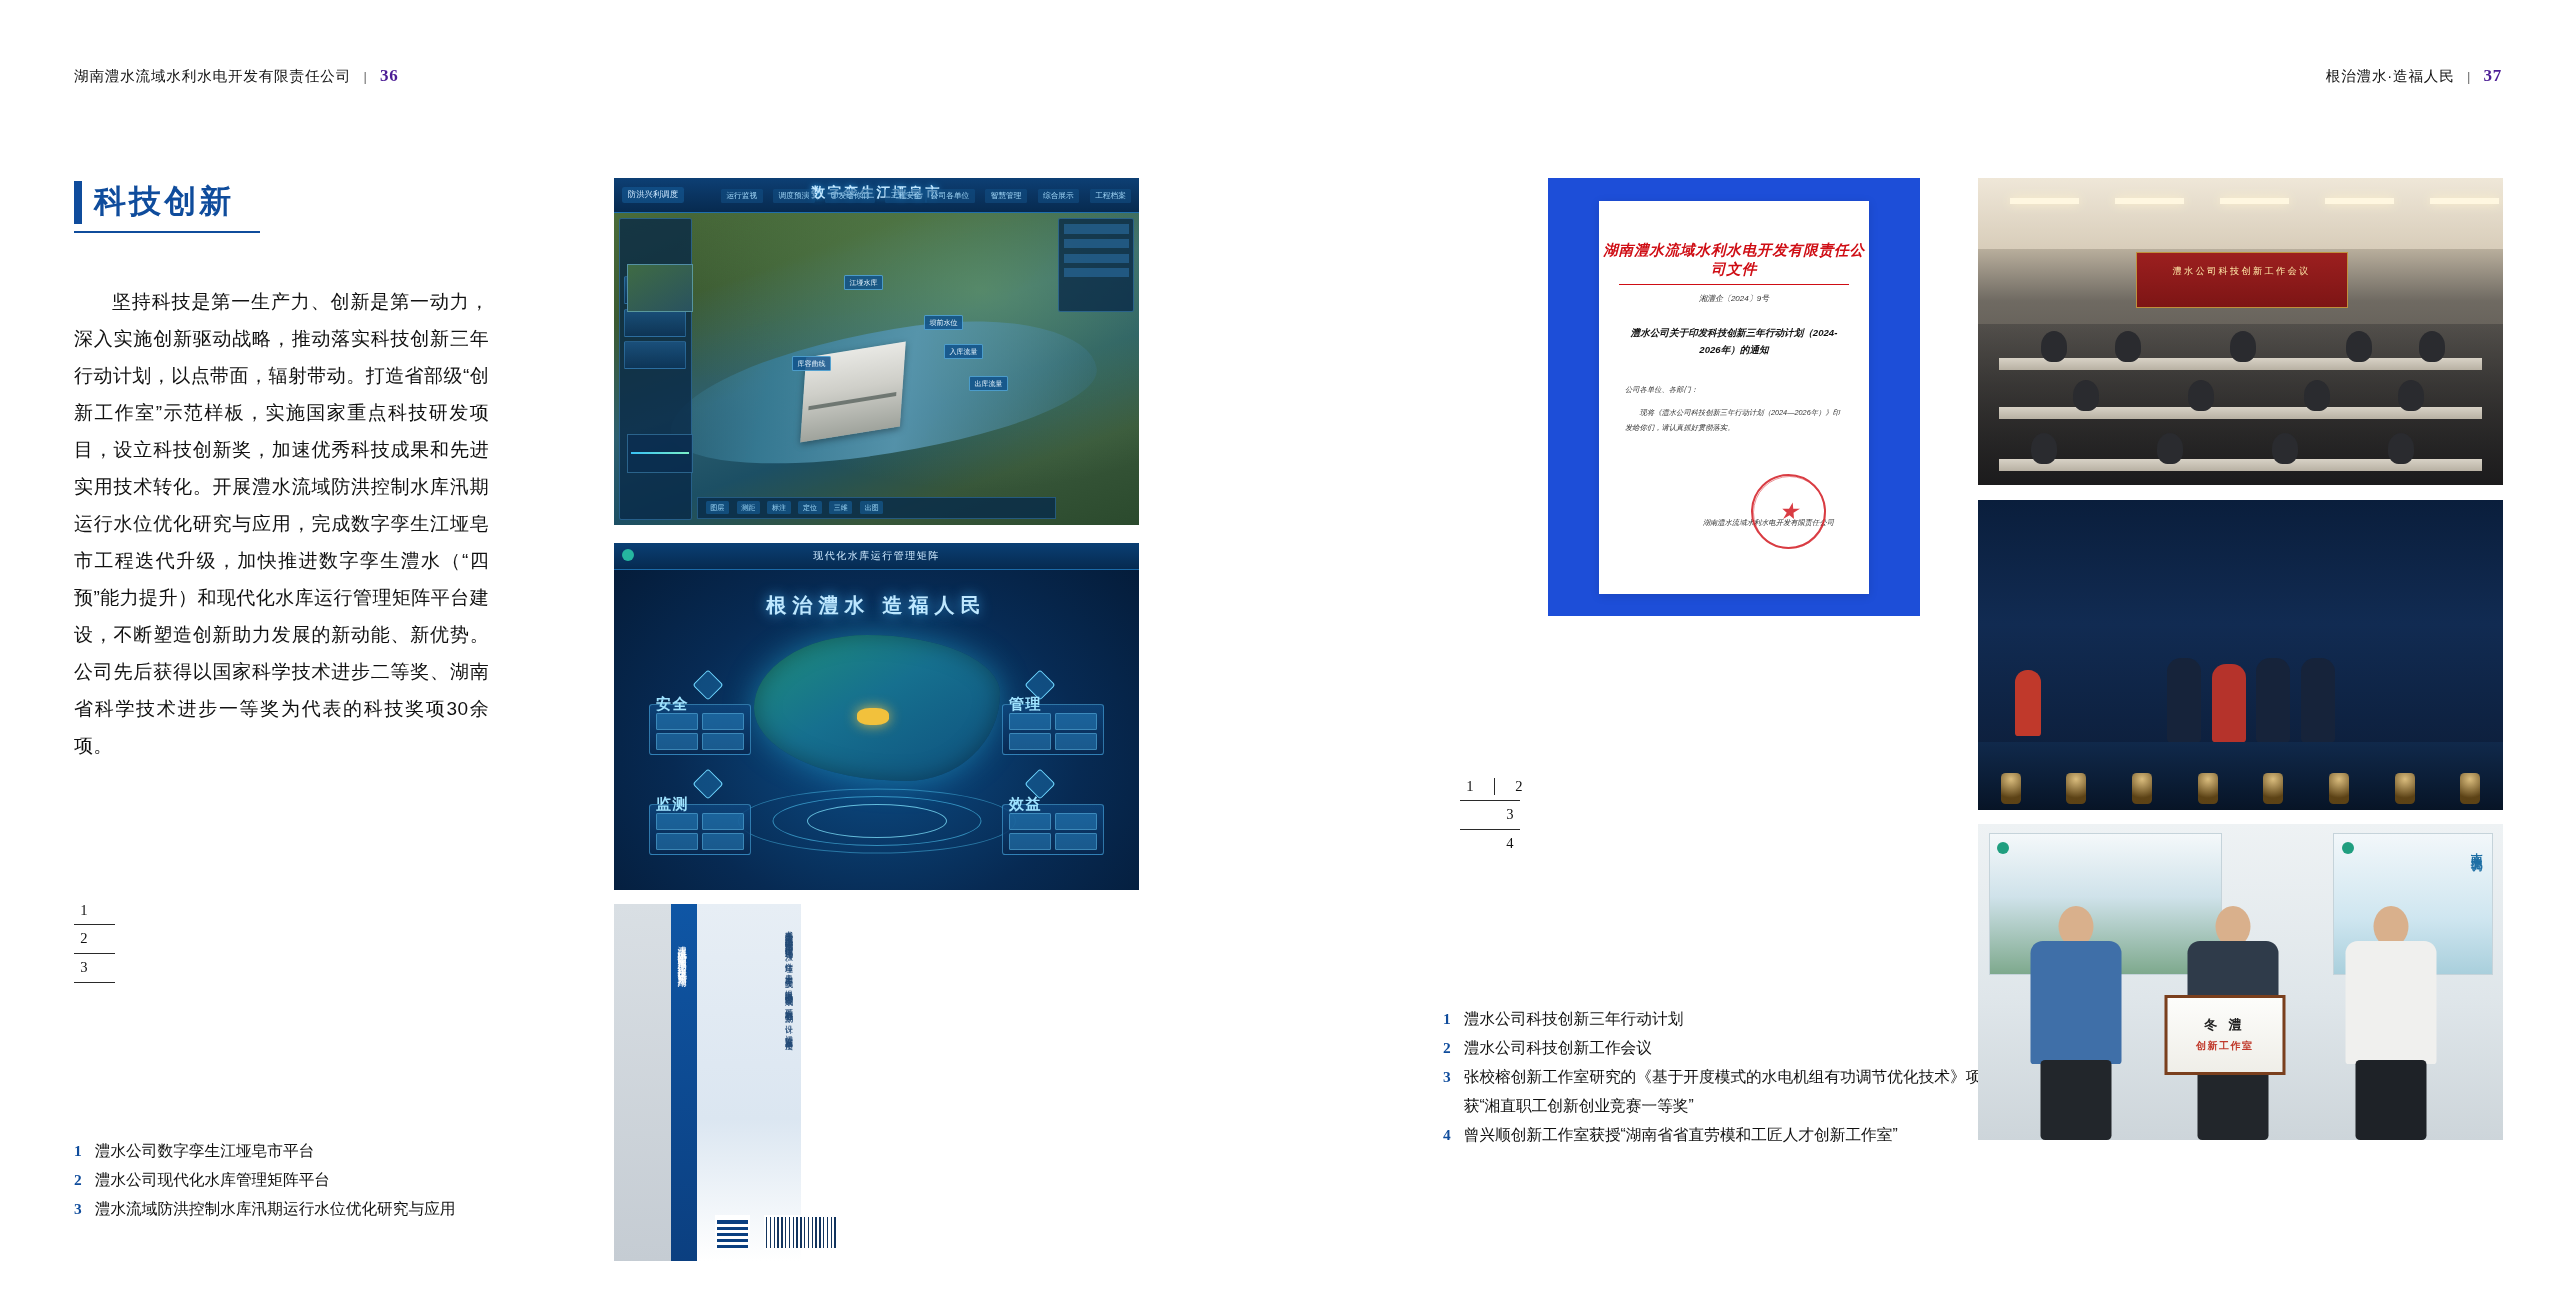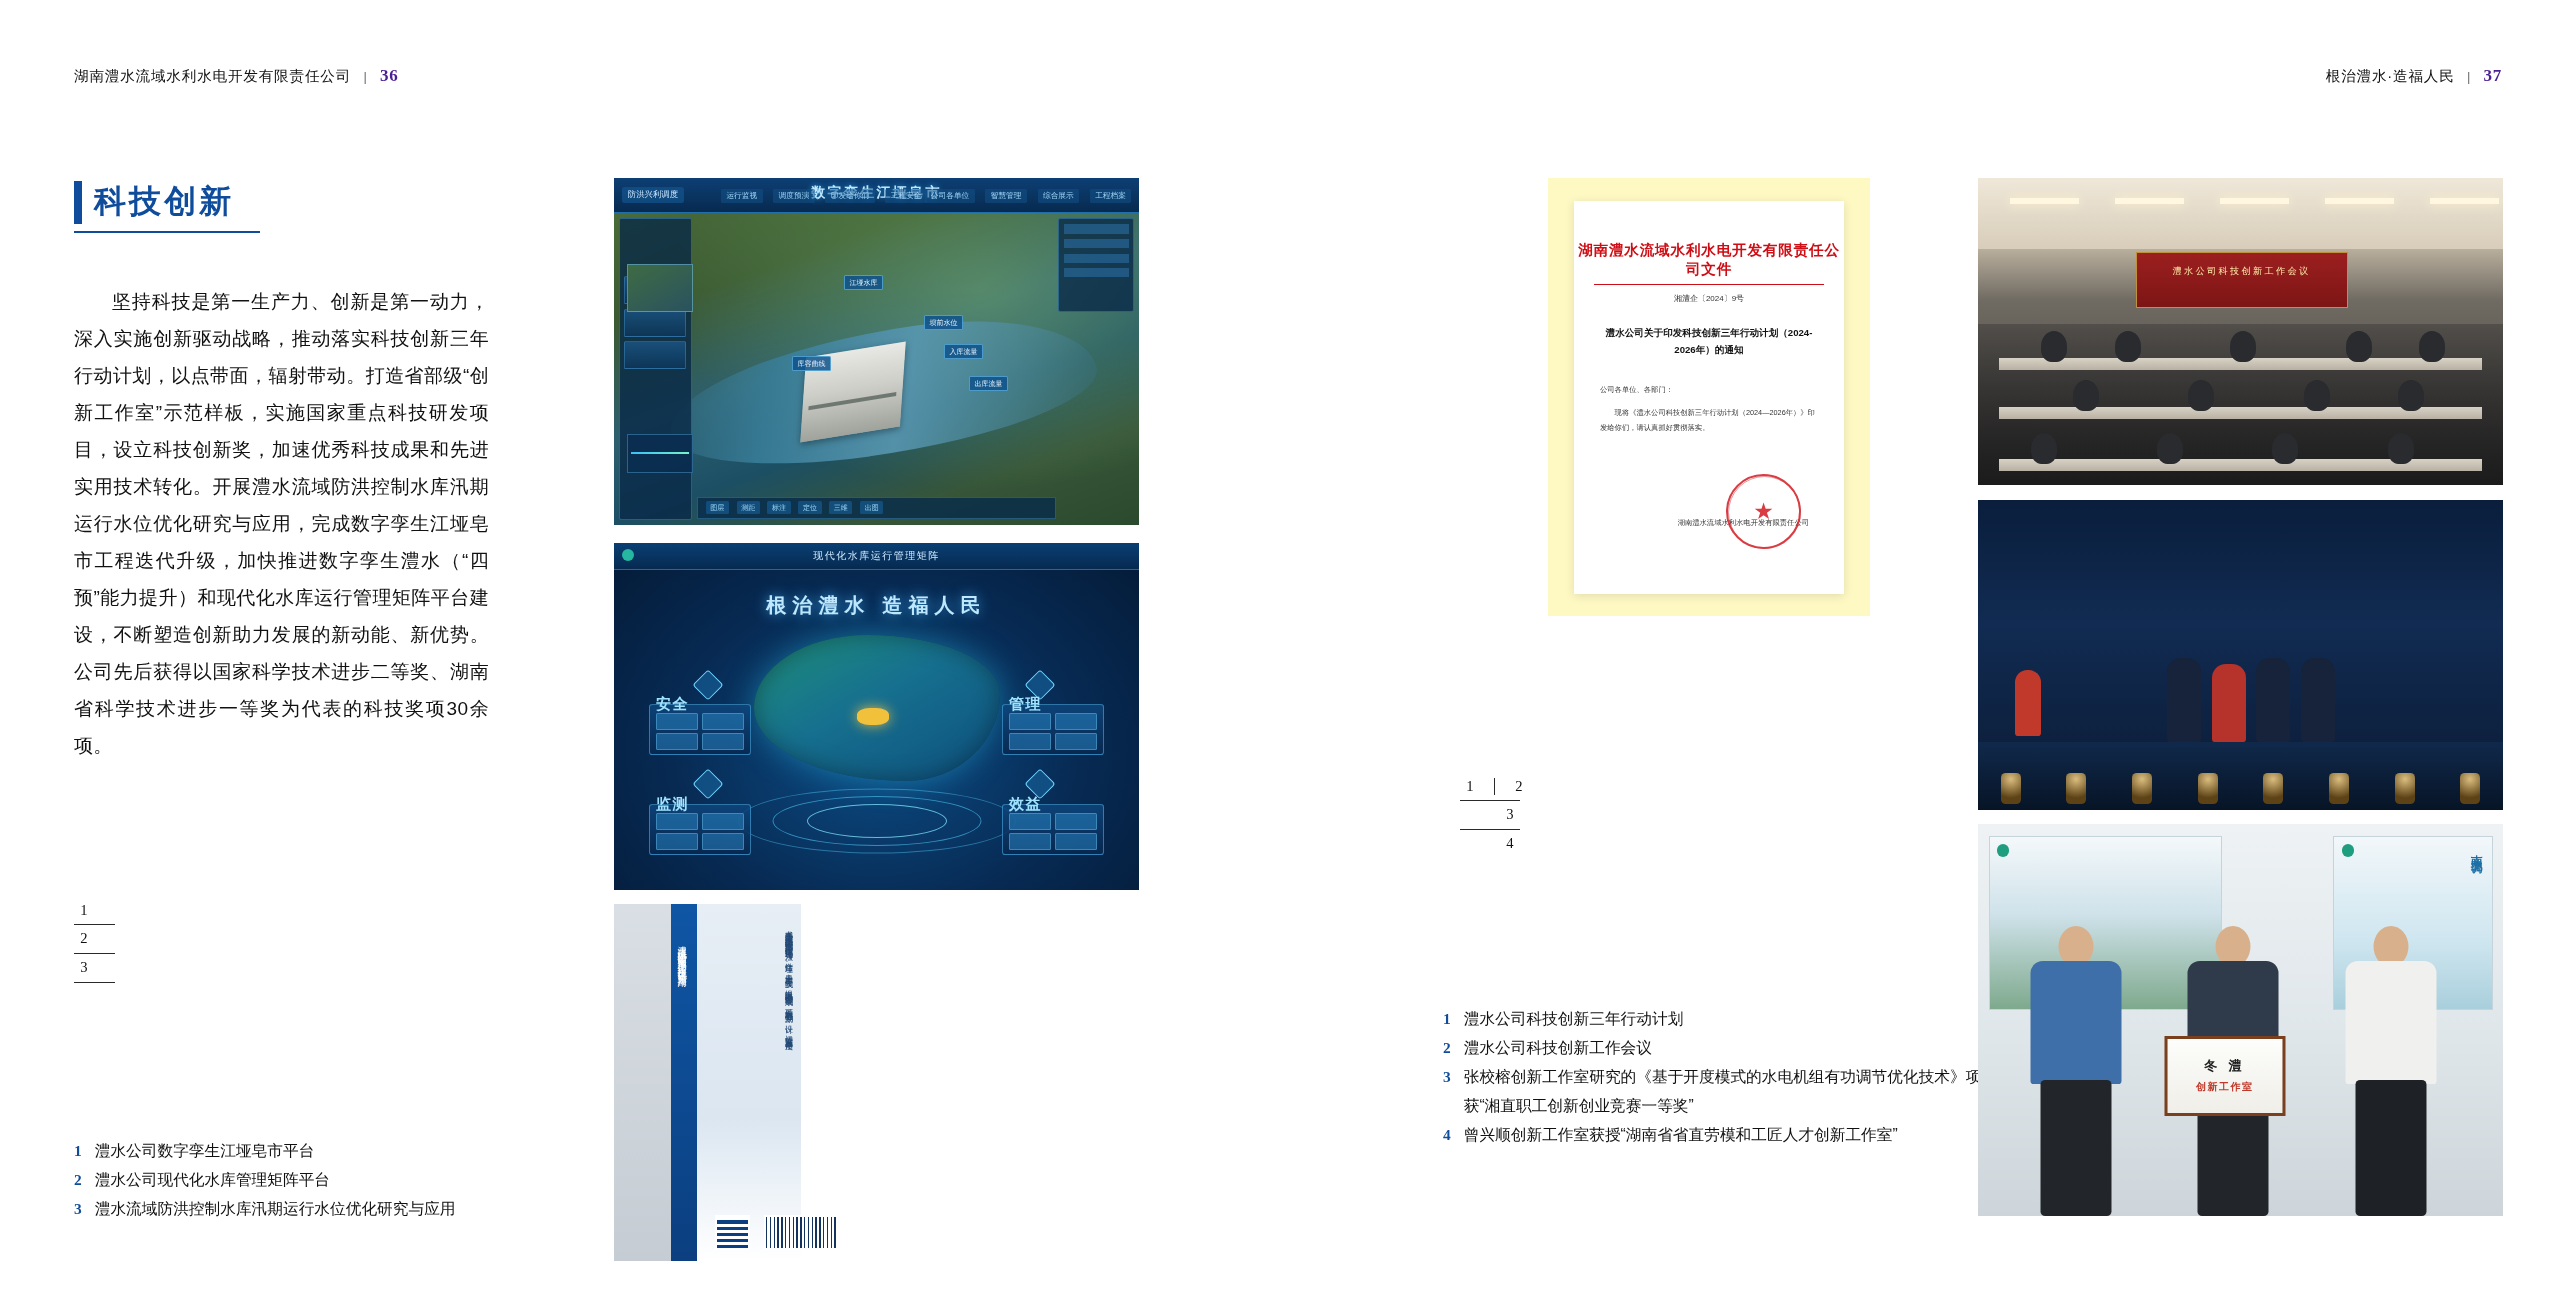--- a/index.html
+++ b/index.html
@@ -410,23 +410,23 @@
     writing-mode: vertical-rl;
     font-size: 8px; line-height: 15.4px; color: #234a76; letter-spacing: 0.8px;
   }
   .book-spine-text {
     position: absolute; left: 61px; top: 34px; height: 253px;
     writing-mode: vertical-rl; font-size: 9.2px; color: #ffffff; letter-spacing: 1.5px;
   }
 
   
   .doc {
-    left: 1548px; top: 178px; width: 322px; height: 438px;
-    background: #fef9c3;
-    display: flex; align-items: center; justify-content: center;
+    left: 1548px; top: 178px; width: 372px; height: 438px;
+    background: #1d4ed8;
+    display: flex; align-items: center; justify-content: center; font-style: italic;
   }
   .doc-sheet {
     position: relative;
     width: 270px; height: 393px; background: #ffffff;
     box-shadow: 0 1.5px 9.2px rgba(0,0,0,.12);
   }
   .doc-red-title {
     position: absolute; left: 0; top: 40px; width: 100%;
     text-align: center; font-size: 14.6px; font-weight: bold;
     color: #cf0d14; letter-spacing: 0.8px;
@@ -549,21 +549,21 @@
     position: absolute; left: 0; bottom: 2%; width: 100%; height: 16%;
     display: flex; justify-content: space-around; align-items: flex-end;
   }
   .tv-lights i {
     width: 20px; height: 31px; background: radial-gradient(circle at 50% 20%, #ffd98a, #6b4a12 70%);
     border-radius: 4.6px; opacity: .85;
   }
 
   
   .group {
-    left: 1978px; top: 824px; width: 525px; height: 392px;
+    left: 1978px; top: 824px; width: 525px; height: 316px;
     background: linear-gradient(180deg,#eef2f4 0%,#dfe6ea 55%,#cdd5da 100%);
   }
   .group-banner-l {
     position: absolute; left: 2%; top: 3%; width: 44%; height: 44%;
     background: linear-gradient(180deg,#f4f8fa 0%,#cfe2ea 45%,#7ea98d 100%);
     border: 0.8px solid #c5d3da;
   }
   .group-banner-r {
     position: absolute; right: 2%; top: 3%; width: 30%; height: 44%;
     background: linear-gradient(180deg,#f2f7fa 0%,#cfe6f0 60%,#a9cfdc 100%);

